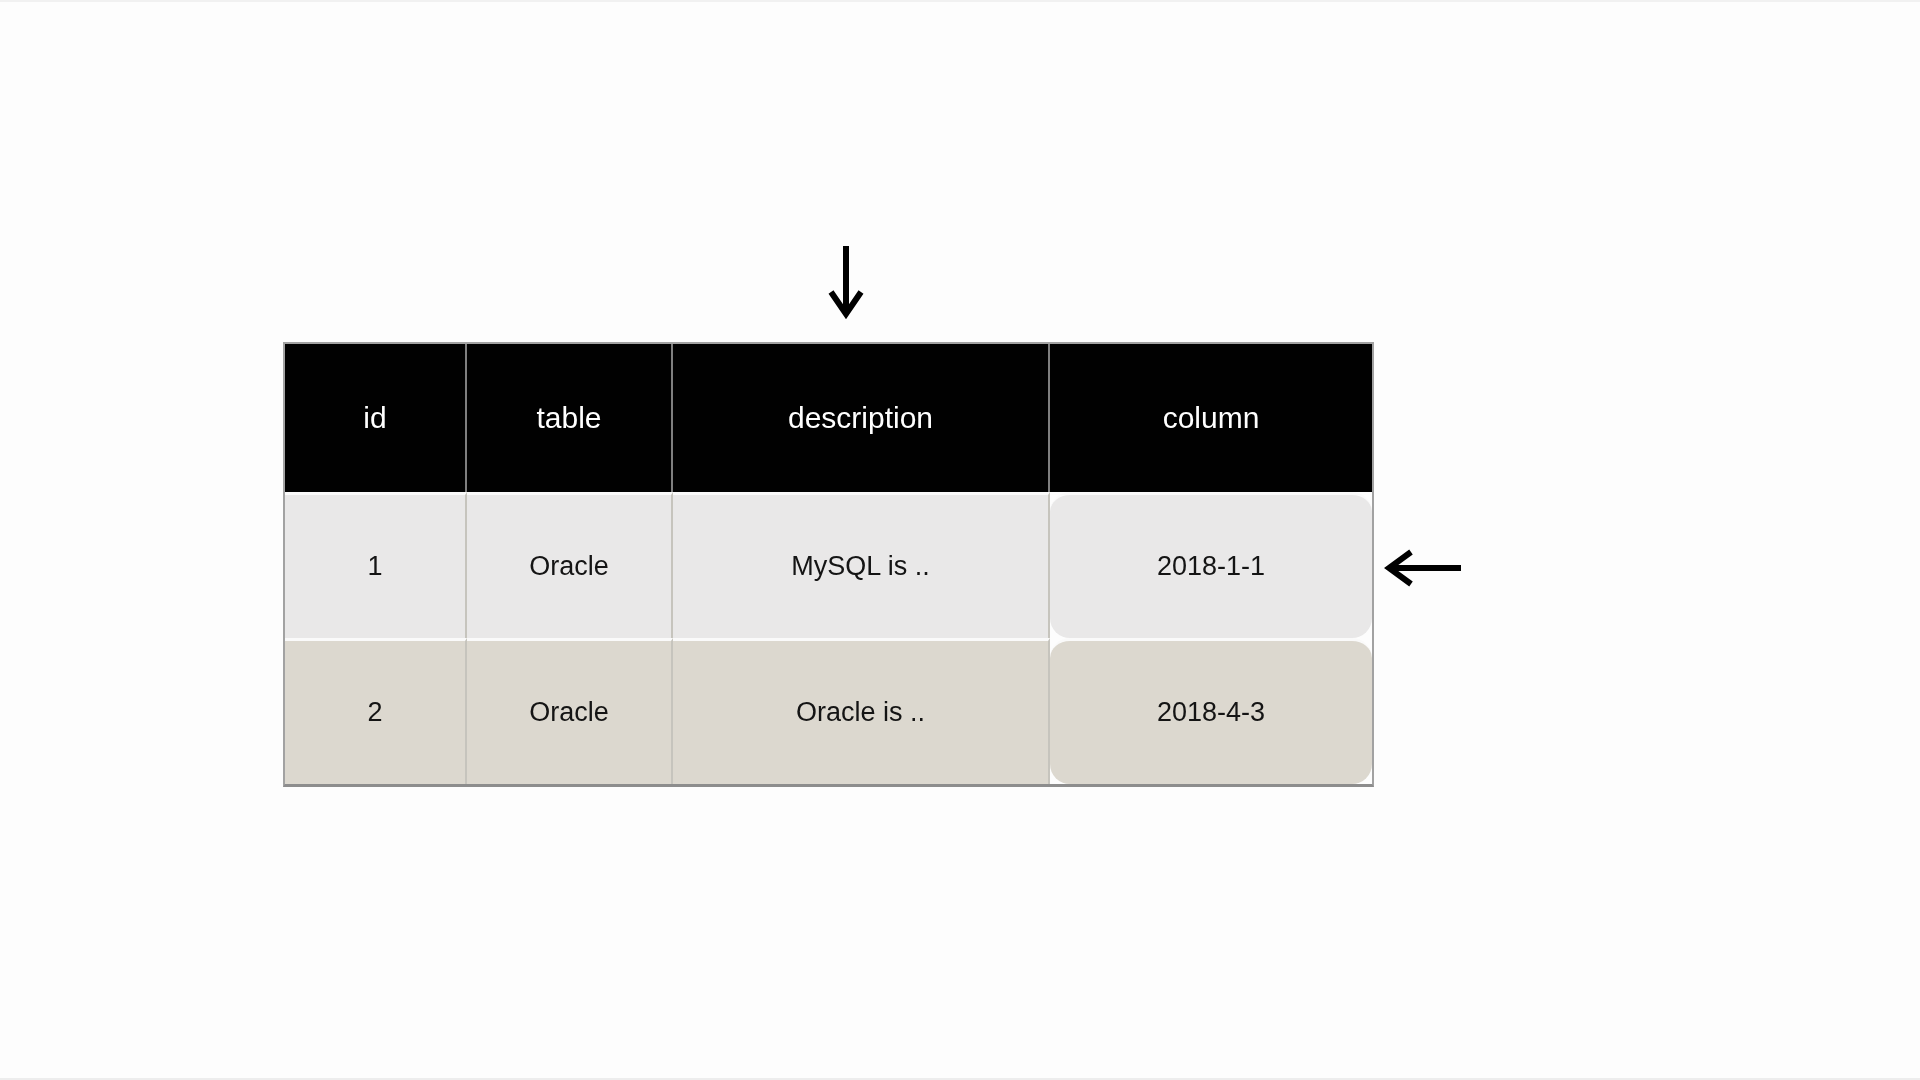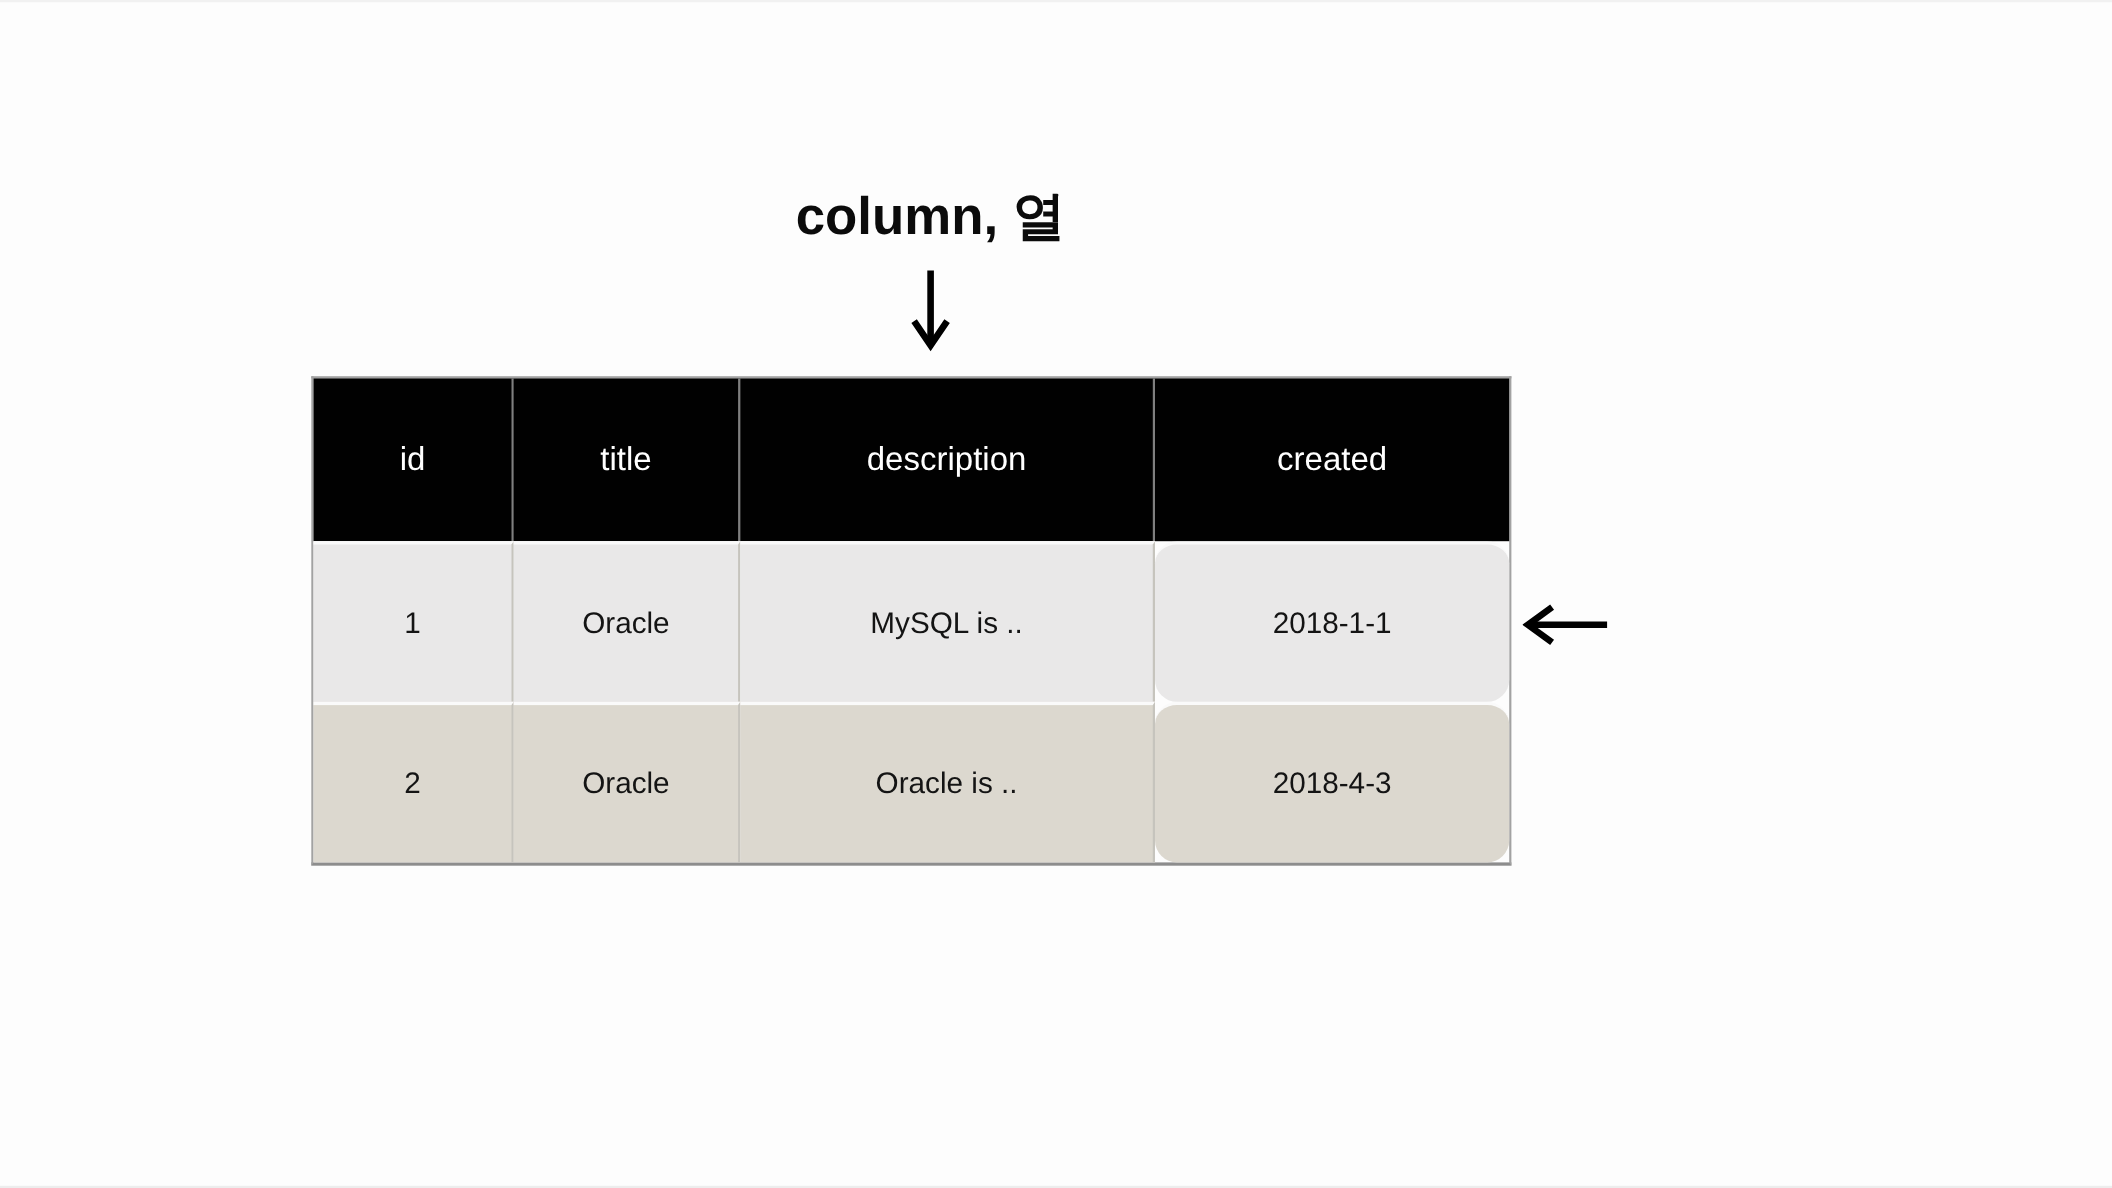--- a/index.html
+++ b/index.html
@@ -86,40 +86,39 @@
   }
   table.db-table td:last-child { border-right: none; border-radius: 20px; }
   tr.row-1 td { background: #e9e8e8; }
   tr.row-2 td { background: #dcd8cf; }
 </style>
 </head>
 <body>
 
 <div class="canvas">
 
-  <div class="big-label column-label">column, 열</div>
 
   <svg class="down-arrow" width="44" height="80" viewBox="0 0 44 80" aria-hidden="true">
     <line x1="22" y1="3" x2="22" y2="69" stroke="#000000" stroke-width="6"></line>
     <polyline points="7,49 22,71 37,49" fill="none" stroke="#000000" stroke-width="6"></polyline>
   </svg>
 
   <table class="db-table">
     <colgroup>
       <col style="width:182px">
       <col style="width:206px">
       <col style="width:377px">
       <col style="width:322px">
     </colgroup>
     <thead>
       <tr>
         <th>id</th>
-        <th>title</th>
+        <th>table</th>
         <th>description</th>
-        <th>created</th>
+        <th>column</th>
       </tr>
     </thead>
     <tbody>
       <tr class="row-1">
         <td>1</td>
         <td>Oracle</td>
         <td>MySQL is ..</td>
         <td>2018-1-1</td>
       </tr>
       <tr class="row-2">

